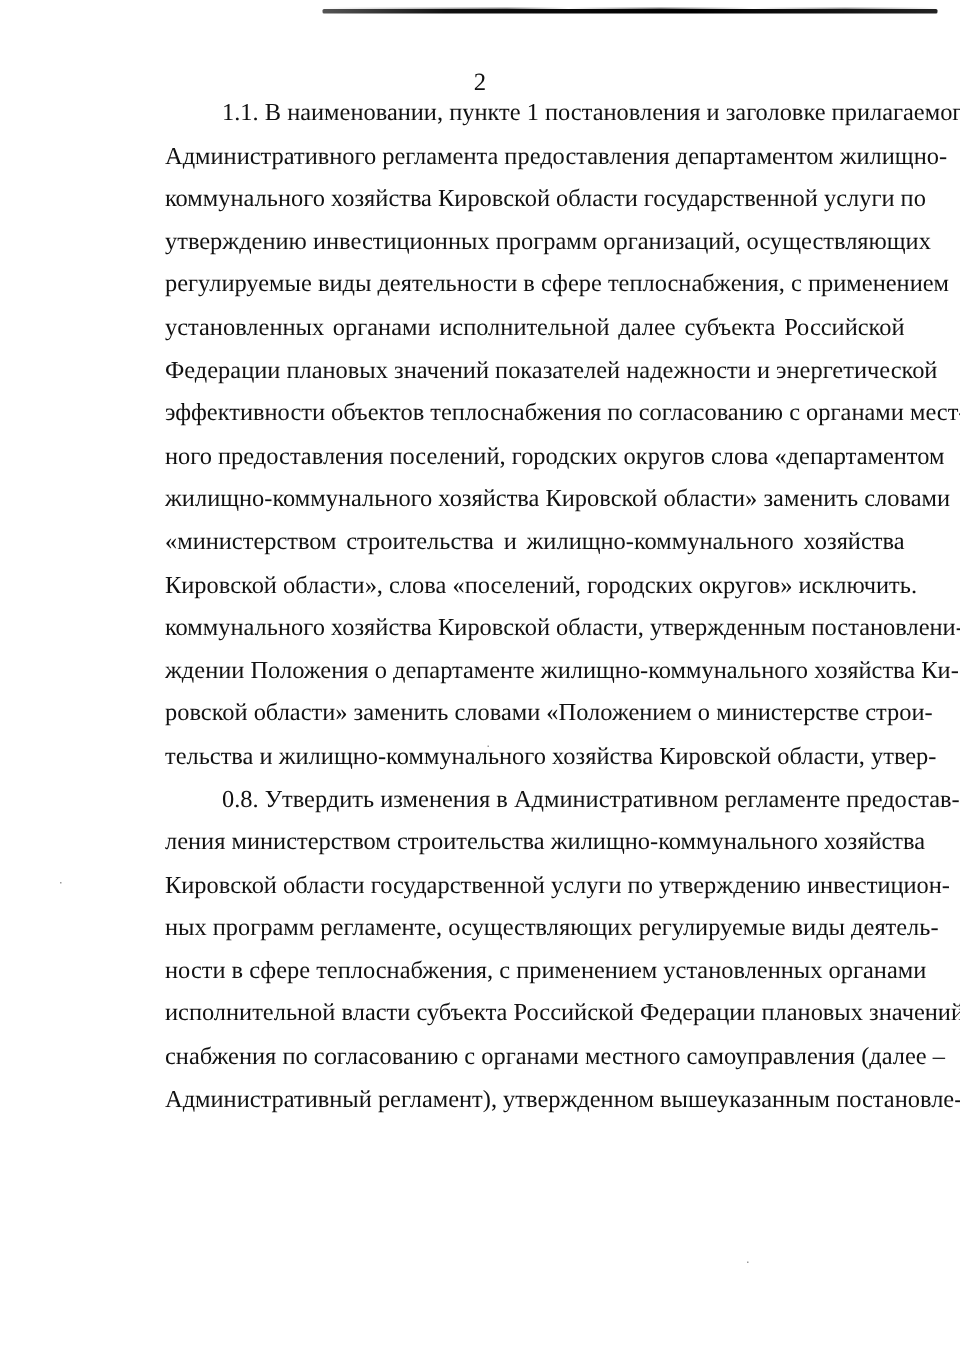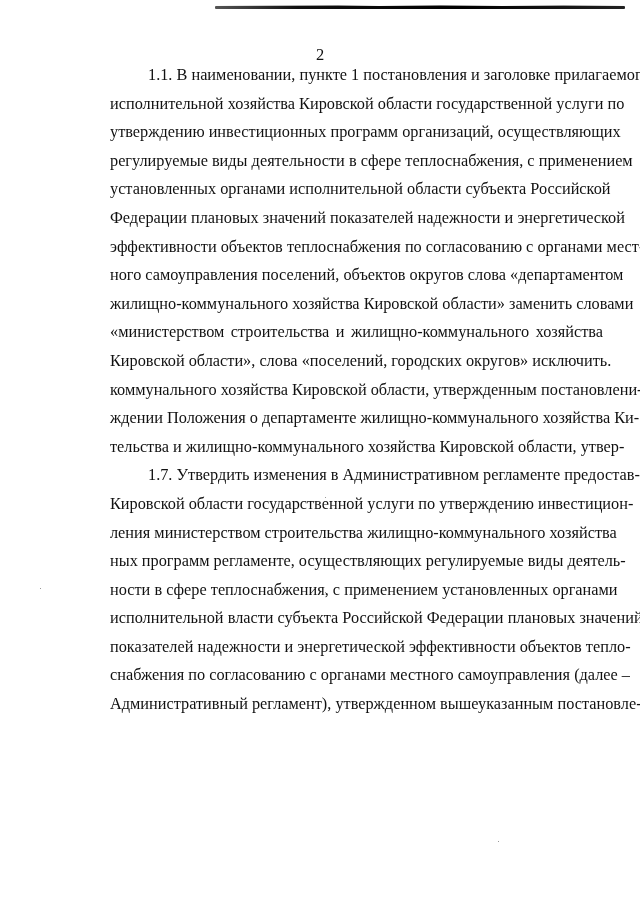--- a/index.html
+++ b/index.html
@@ -78,46 +78,47 @@
 <body>
 
 <div class="top-rule"></div>
 
 <div class="page-number">2</div>
 
 <div class="content">
 
   <p class="para">
     <span class="line first">1.1. В наименовании, пункте 1 постановления и заголовке прилагаемого</span>
-    <span class="line">исполнительной хозяйства Кировской области государственной услуги по</span>
+    <span class="line">Административного регламента предоставления департаментом жилищно-</span>
+    <span class="line">коммунального хозяйства Кировской области государственной услуги по</span>
     <span class="line">утверждению инвестиционных программ организаций, осуществляющих</span>
     <span class="line">регулируемые виды деятельности в сфере теплоснабжения, с применением</span>
-    <span class="line">установленных органами исполнительной области субъекта Российской</span>
+    <span class="line">установленных органами исполнительной далее субъекта Российской</span>
     <span class="line">Федерации плановых значений показателей надежности и энергетической</span>
     <span class="line">эффективности объектов теплоснабжения по согласованию с органами мест-</span>
-    <span class="line">ного самоуправления поселений, объектов округов слова «департаментом</span>
+    <span class="line">ного предоставления поселений, городских округов слова «департаментом</span>
     <span class="line">жилищно-коммунального хозяйства Кировской области» заменить словами</span>
     <span class="line">«министерством строительства и жилищно-коммунального хозяйства</span>
     <span class="line last">Кировской области», слова «поселений, городских округов» исключить.</span>
   </p>
 
   <p class="para">
     <span class="line">коммунального хозяйства Кировской области, утвержденным постановлени-</span>
     <span class="line">ждении Положения о департаменте жилищно-коммунального хозяйства Ки-</span>
+    <span class="line">ровской области» заменить словами «Положением о министерстве строи-</span>
     <span class="line">тельства и жилищно-коммунального хозяйства Кировской области, утвер-</span>
   </p>
 
   <p class="para">
-    <span class="line first">1.7. Утвердить изменения в Административном регламенте предостав-</span>
+    <span class="line first">0.8. Утвердить изменения в Административном регламенте предостав-</span>
+    <span class="line">ления министерством строительства жилищно-коммунального хозяйства</span>
     <span class="line">Кировской области государственной услуги по утверждению инвестицион-</span>
-    <span class="line">ления министерством строительства жилищно-коммунального хозяйства</span>
     <span class="line">ных программ регламенте, осуществляющих регулируемые виды деятель-</span>
     <span class="line">ности в сфере теплоснабжения, с применением установленных органами</span>
     <span class="line">исполнительной власти субъекта Российской Федерации плановых значений</span>
-    <span class="line">показателей надежности и энергетической эффективности объектов тепло-</span>
     <span class="line">снабжения по согласованию с органами местного самоуправления (далее –</span>
     <span class="line">Административный регламент), утвержденном вышеуказанным постановле-</span>
 
   </p>
 
 </div>
 
 <div class="speck" style="left:40px; top:588px;"></div>
 <div class="speck" style="left:325px; top:497px;"></div>
 <div class="speck" style="left:325px; top:592px;"></div>

